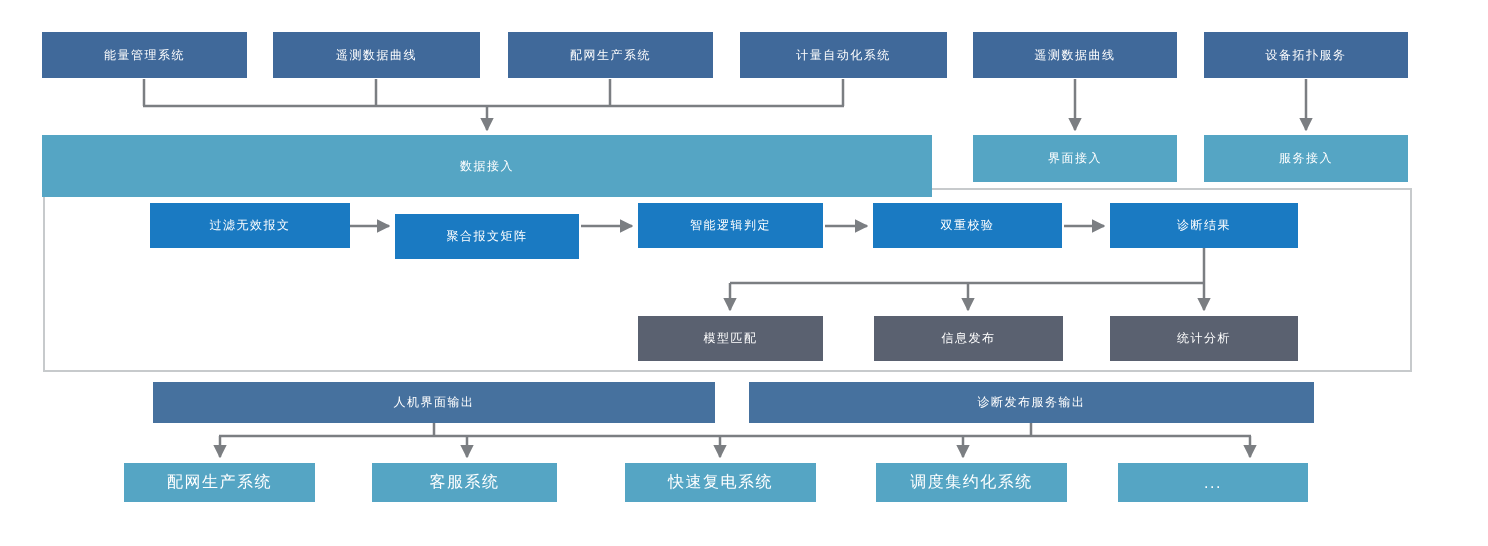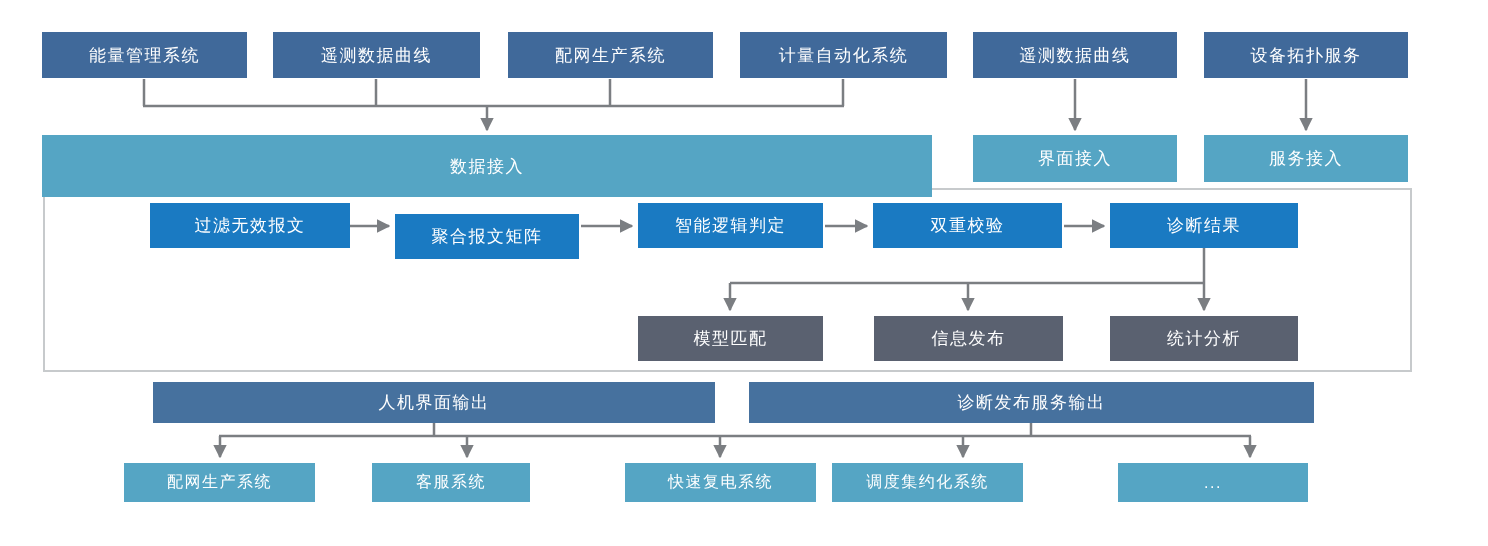--- a/index.html
+++ b/index.html
@@ -8,21 +8,21 @@
     font-family:"Liberation Sans", sans-serif; overflow:hidden;
   }
   .frame {
     position:absolute; z-index:0; background:#ffffff;
     border:2px solid #c7cacc; box-sizing:border-box;
   }
   .connectors { position:absolute; z-index:1; left:0; top:0; }
   .node {
     position:absolute; z-index:2; box-sizing:border-box;
     display:flex; align-items:center; justify-content:center;
-    color:#ffffff; font-size:17px; letter-spacing:1.5px; white-space:nowrap;
+    color:#ffffff; font-size:12px; letter-spacing:1.5px; white-space:nowrap;
   }
   .src      { background:#40699a; }
   .access   { background:#55a5c4; }
   .flow     { background:#1a7ac2; }
   .result   { background:#5a6170; }
   .output   { background:#46719e; }
   .consumer { background:#55a5c4; font-size:16px; }
 </style>
 </head>
 <body>
@@ -89,18 +89,18 @@
   <div class="node flow" style="left:1110px; top:203px; width:188px; height:45px;">诊断结果</div>
 
   <div class="node result" style="left:638px; top:316px; width:185px; height:45px;">模型匹配</div>
   <div class="node result" style="left:874px; top:316px; width:189px; height:45px;">信息发布</div>
   <div class="node result" style="left:1110px; top:316px; width:188px; height:45px;">统计分析</div>
 
   <div class="node output" style="left:153px; top:382px; width:562px; height:41px;">人机界面输出</div>
   <div class="node output" style="left:749px; top:382px; width:565px; height:41px;">诊断发布服务输出</div>
 
   <div class="node consumer" style="left:124px; top:463px; width:191px; height:39px;">配网生产系统</div>
-  <div class="node consumer" style="left:372px; top:463px; width:158px; height:39px;">客服系统</div>
+  <div class="node consumer" style="left:372px; top:463px; width:185px; height:39px;">客服系统</div>
   <div class="node consumer" style="left:625px; top:463px; width:191px; height:39px;">快速复电系统</div>
-  <div class="node consumer" style="left:832px; top:463px; width:191px; height:39px;">调度集约化系统</div>
+  <div class="node consumer" style="left:876px; top:463px; width:191px; height:39px;">调度集约化系统</div>
   <div class="node consumer" style="left:1118px; top:463px; width:190px; height:39px;">...</div>
 
 </div>
 
 </body></html>

